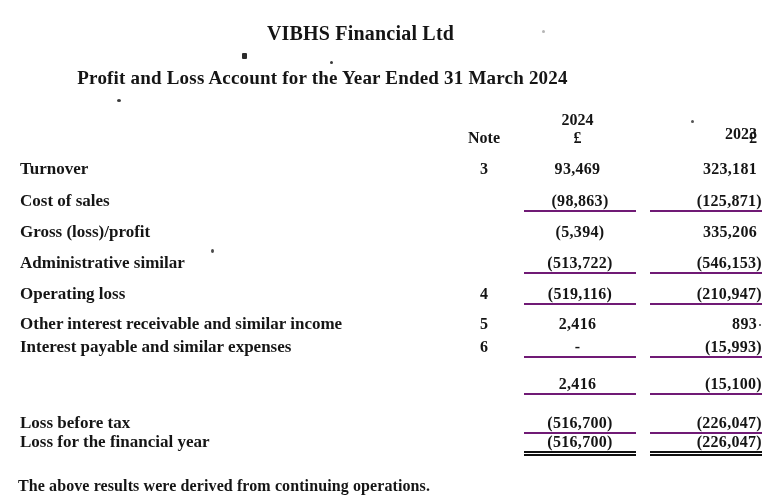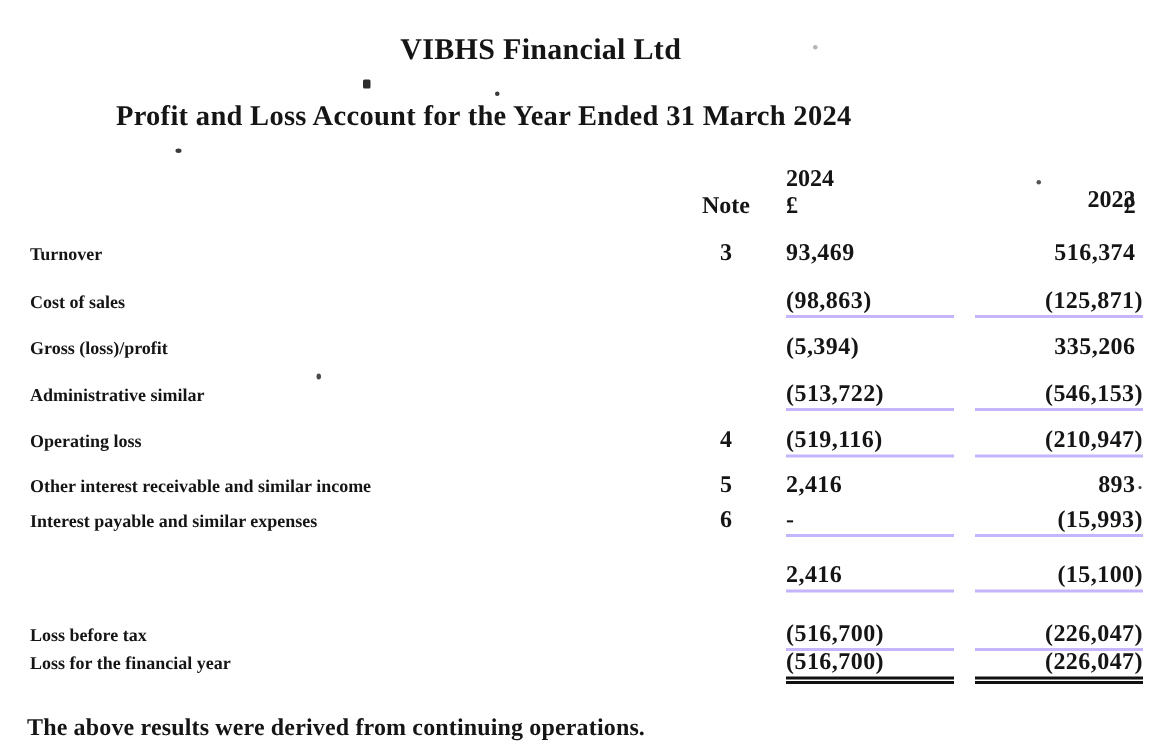--- a/index.html
+++ b/index.html
@@ -17,46 +17,46 @@
     text-align: center; font-size: 20px; font-weight: 700;
     letter-spacing: 0.2px; margin: 0;
   }
   .statement-title {
     position: absolute; top: 67px; left: 0; width: 645px;
     text-align: center; font-size: 19px; font-weight: 700;
     letter-spacing: 0.2px; margin: 0;
   }
   
   .note-col  { position: absolute; left: 460px; width: 48px;  text-align: center; }
-  .v1-col    { position: absolute; left: 524px; width: 112px; text-align: left; }
+  .v1-col    { position: absolute; left: 524px; width: 112px; text-align: center; }
   .v2-col    { position: absolute; left: 650px; width: 112px; text-align: right; }
 
   .hdr { font-weight: 700; font-size: 16px; height: 19px; line-height: 19px; }
   .hdr-year-1 { top: 110px; padding-right: 5px; box-sizing: border-box; }
   .hdr-year-2 { top: 124px; padding-right: 5px; box-sizing: border-box; }
   .hdr-note   { top: 128px; }
   .hdr-cur-1  { top: 128px; padding-right: 5px; box-sizing: border-box; }
   .hdr-cur-2  { top: 128px; padding-right: 5px; box-sizing: border-box; }
 
   .row { position: absolute; left: 0; width: 777px; height: 22px; }
   .row .lbl {
     position: absolute; left: 20px; top: 0; height: 22px; line-height: 22px;
-    font-size: 12px; font-weight: 600; white-space: nowrap;
+    font-size: 17px; font-weight: 600; white-space: nowrap;
   }
   .row .note {
     top: 0; height: 22px; line-height: 22px;
     font-size: 16px; font-weight: 600;
   }
   .row .v {
     top: 0; height: 22px; line-height: 22px;
     font-size: 16px; font-weight: 600; letter-spacing: 0.3px;
     box-sizing: border-box;
   }
   .row .v.no-paren { padding-right: 5px; }
-  .u-single .v { border-bottom: 2px solid #c4b5fd; }
+  .u-single .v { border-bottom: 2px solid #701a75; }
   .u-double .v { border-bottom: 2px solid #111; }
   .u-double .v::after {
     content: ""; position: absolute; left: 0; right: 0;
     bottom: -5px; height: 2px; background: #111;
   }
   .footnote {
     position: absolute; top: 477px; left: 18px; margin: 0;
     font-size: 16px; font-weight: 600; letter-spacing: 0.1px;
   }
   
@@ -73,21 +73,21 @@
   <div class="hdr note-col hdr-note">Note</div>
   <div class="hdr v1-col hdr-year-1">2024</div>
   <div class="hdr v2-col hdr-year-2">2023</div>
   <div class="hdr v1-col hdr-cur-1">£</div>
   <div class="hdr v2-col hdr-cur-2">£</div>
 
   <div class="row" style="top:158px">
     <span class="lbl">Turnover</span>
     <span class="note note-col">3</span>
     <span class="v v1-col no-paren">93,469</span>
-    <span class="v v2-col no-paren">516,374</span>
+    <span class="v v2-col no-paren">323,181</span>
   </div>
   <div class="row u-single" style="top:190px">
     <span class="lbl">Cost of sales</span>
     <span class="note note-col"></span>
     <span class="v v1-col">(98,863)</span>
     <span class="v v2-col">(125,871)</span>
   </div>
   <div class="row" style="top:221px">
     <span class="lbl">Gross (loss)/profit</span>
     <span class="note note-col"></span>

